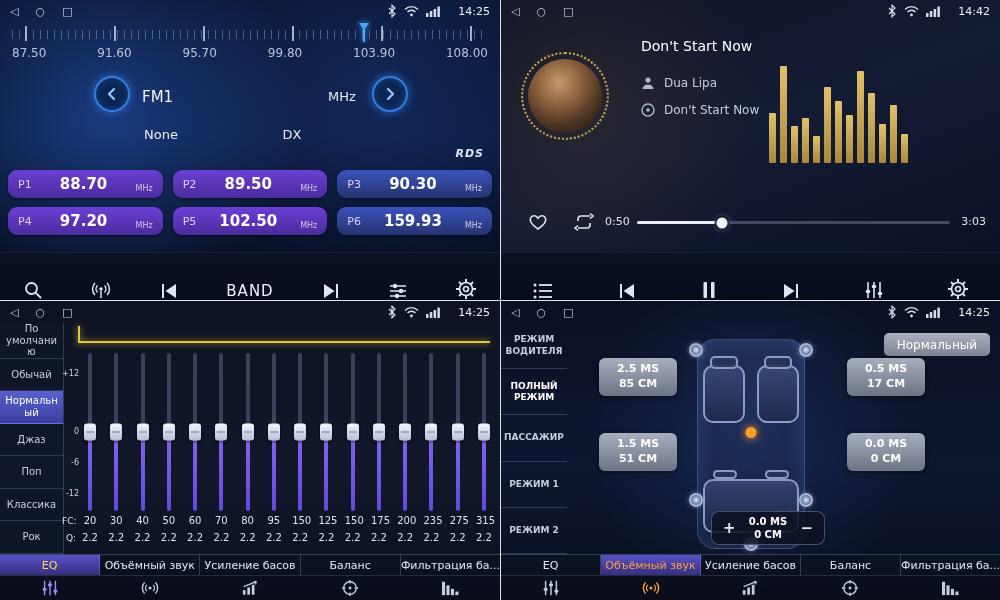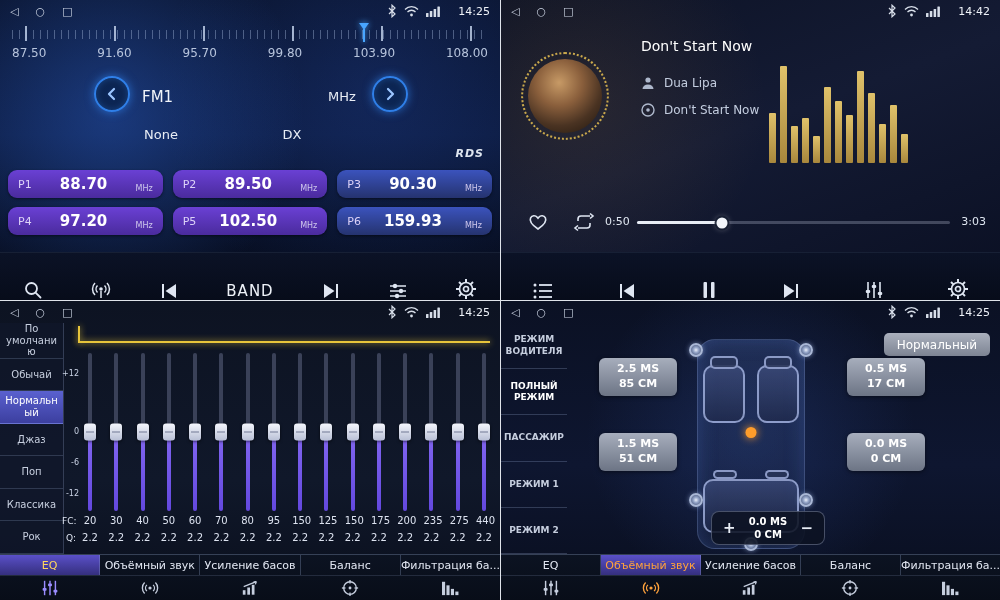--- a/index.html
+++ b/index.html
@@ -611,21 +611,21 @@
         <div class="bv">70</div>
         <div class="bv">80</div>
         <div class="bv">95</div>
         <div class="bv">150</div>
         <div class="bv">125</div>
         <div class="bv">150</div>
         <div class="bv">175</div>
         <div class="bv">200</div>
         <div class="bv">235</div>
         <div class="bv">275</div>
-        <div class="bv">440</div>
+        <div class="bv">315</div>
       </div>
     <div class="eq-q-label">Q:</div>
     <div class="eq-values q-row">
         <div class="bv">2.2</div>
         <div class="bv">2.2</div>
         <div class="bv">2.2</div>
         <div class="bv">2.2</div>
         <div class="bv">2.2</div>
         <div class="bv">2.2</div>
         <div class="bv">2.2</div>

